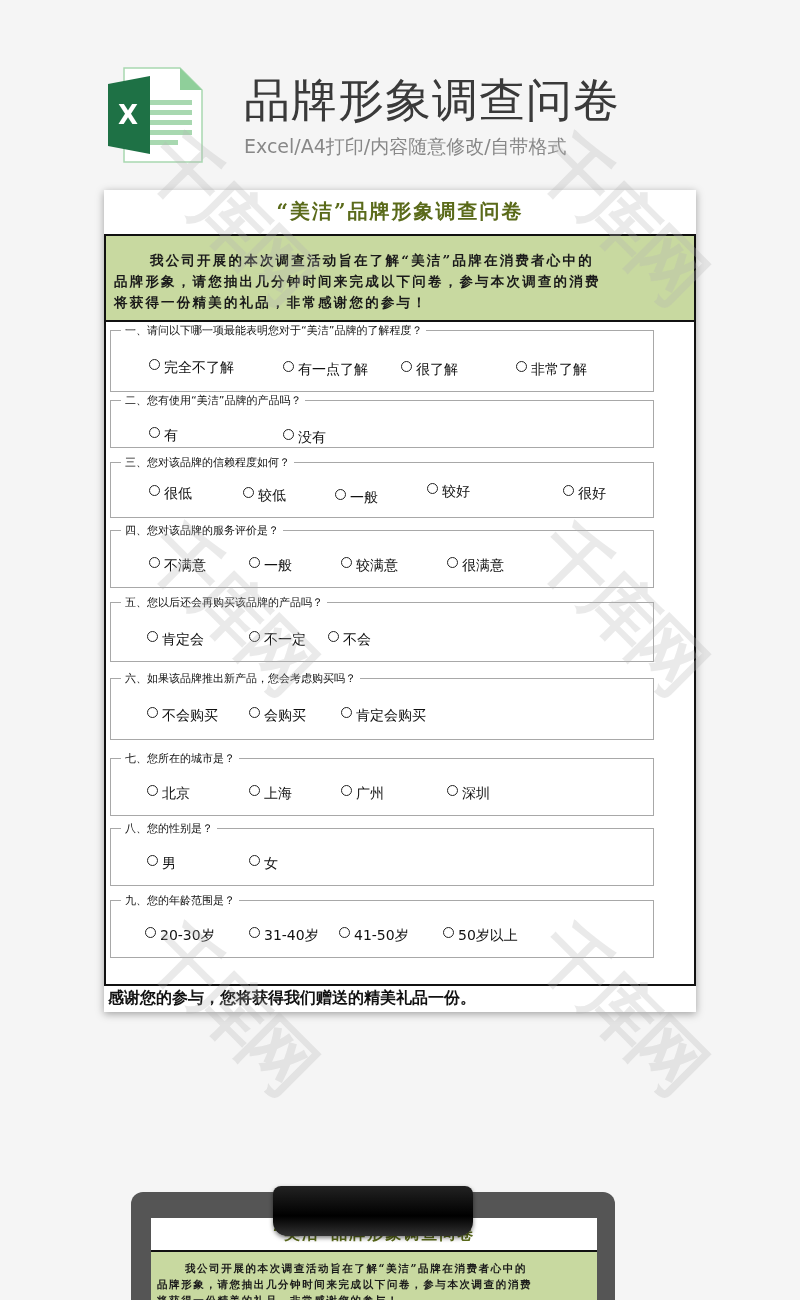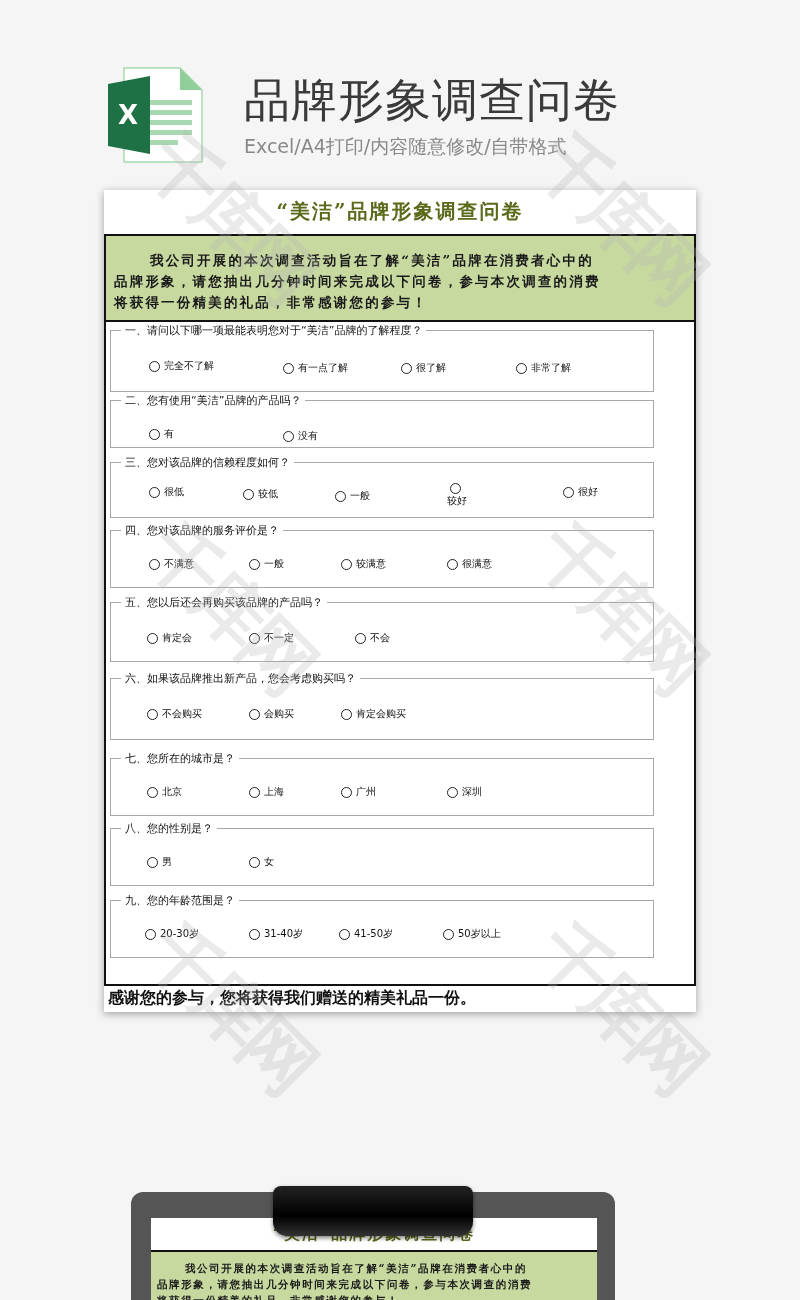--- a/index.html
+++ b/index.html
@@ -18,21 +18,21 @@
                  font-family: "DejaVu Serif", serif; font-size: 20px; font-weight: bold; color: #5a6a1a; letter-spacing: 2px; }
   .frame { position: absolute; left: 0; top: 44px; width: 592px; height: 752px; border: 2px solid #111; border-top: 2px solid #111; }
   .intro { position: absolute; left: 0; top: 0; width: 100%; height: 86px; background: #c8d9a0;
            border-bottom: 2px solid #111; padding: 14px 8px 0 8px;
            font-family: "DejaVu Serif", serif; font-size: 13.5px; font-weight: bold; line-height: 21px; color: #1a1a1a; letter-spacing: 2.2px; }
   .intro .indent { display: inline-block; width: 36px; }
 
   .q { position: absolute; left: 4px; width: 544px; border: 1px solid #a8a8a8; }
   .q-label { position: absolute; left: 10px; top: -8px; background: #fff; padding: 0 4px;
              font-size: 11px; color: #111; white-space: nowrap; }
-  .opt { position: absolute; font-size: 10px; color: #111; white-space: nowrap; display: flex; align-items: center; }
+  .opt { position: absolute; font-size: 14px; color: #111; white-space: nowrap; display: flex; }
   .radio { display: inline-block; width: 11px; height: 11px; border: 1px solid #222; border-radius: 50%; margin-right: 4px; background: #fff; }
 
   .footer-line { position: absolute; left: 0; top: 796px; width: 100%; height: 26px; }
   .footer-text { position: absolute; left: 4px; top: 2px; font-size: 16px; font-weight: bold; color: #111; font-family: "DejaVu Serif", serif; }
 
   
   .wm { position: absolute; font-size: 72px; font-weight: bold; color: rgba(180,180,180,.28); transform: rotate(45deg);
         pointer-events: none; letter-spacing: -6px; }
 
   
@@ -114,21 +114,21 @@
           <span>很低</span>
         </label>
       <label class="opt" style="left:132px;top:24px;">
           <span class="radio"></span>
           <span>较低</span>
         </label>
       <label class="opt" style="left:224px;top:26px;">
           <span class="radio"></span>
           <span>一般</span>
         </label>
-      <label class="opt" style="left:336px;top:20px;flex-direction:column;">
+      <label class="opt" style="left:316px;top:20px;">
           <span class="radio"></span>
           <span>较好</span>
         </label>
       <label class="opt" style="left:452px;top:22px;">
           <span class="radio"></span>
           <span>很好</span>
         </label>
     </div>
 
     <div class="q" style="top:294px;height:58px;">
@@ -154,21 +154,21 @@
     <div class="q" style="top:366px;height:60px;">
       <span class="q-label">五、您以后还会再购买该品牌的产品吗？</span>
       <label class="opt" style="left:36px;top:28px;">
           <span class="radio"></span>
           <span>肯定会</span>
         </label>
       <label class="opt" style="left:138px;top:28px;">
           <span class="radio"></span>
           <span>不一定</span>
         </label>
-      <label class="opt" style="left:244px;top:28px;">
+      <label class="opt" style="left:217px;top:28px;">
           <span class="radio"></span>
           <span>不会</span>
         </label>
     </div>
 
     <div class="q" style="top:442px;height:62px;">
       <span class="q-label">六、如果该品牌推出新产品，您会考虑购买吗？</span>
       <label class="opt" style="left:36px;top:28px;">
           <span class="radio"></span>
           <span>不会购买</span>

